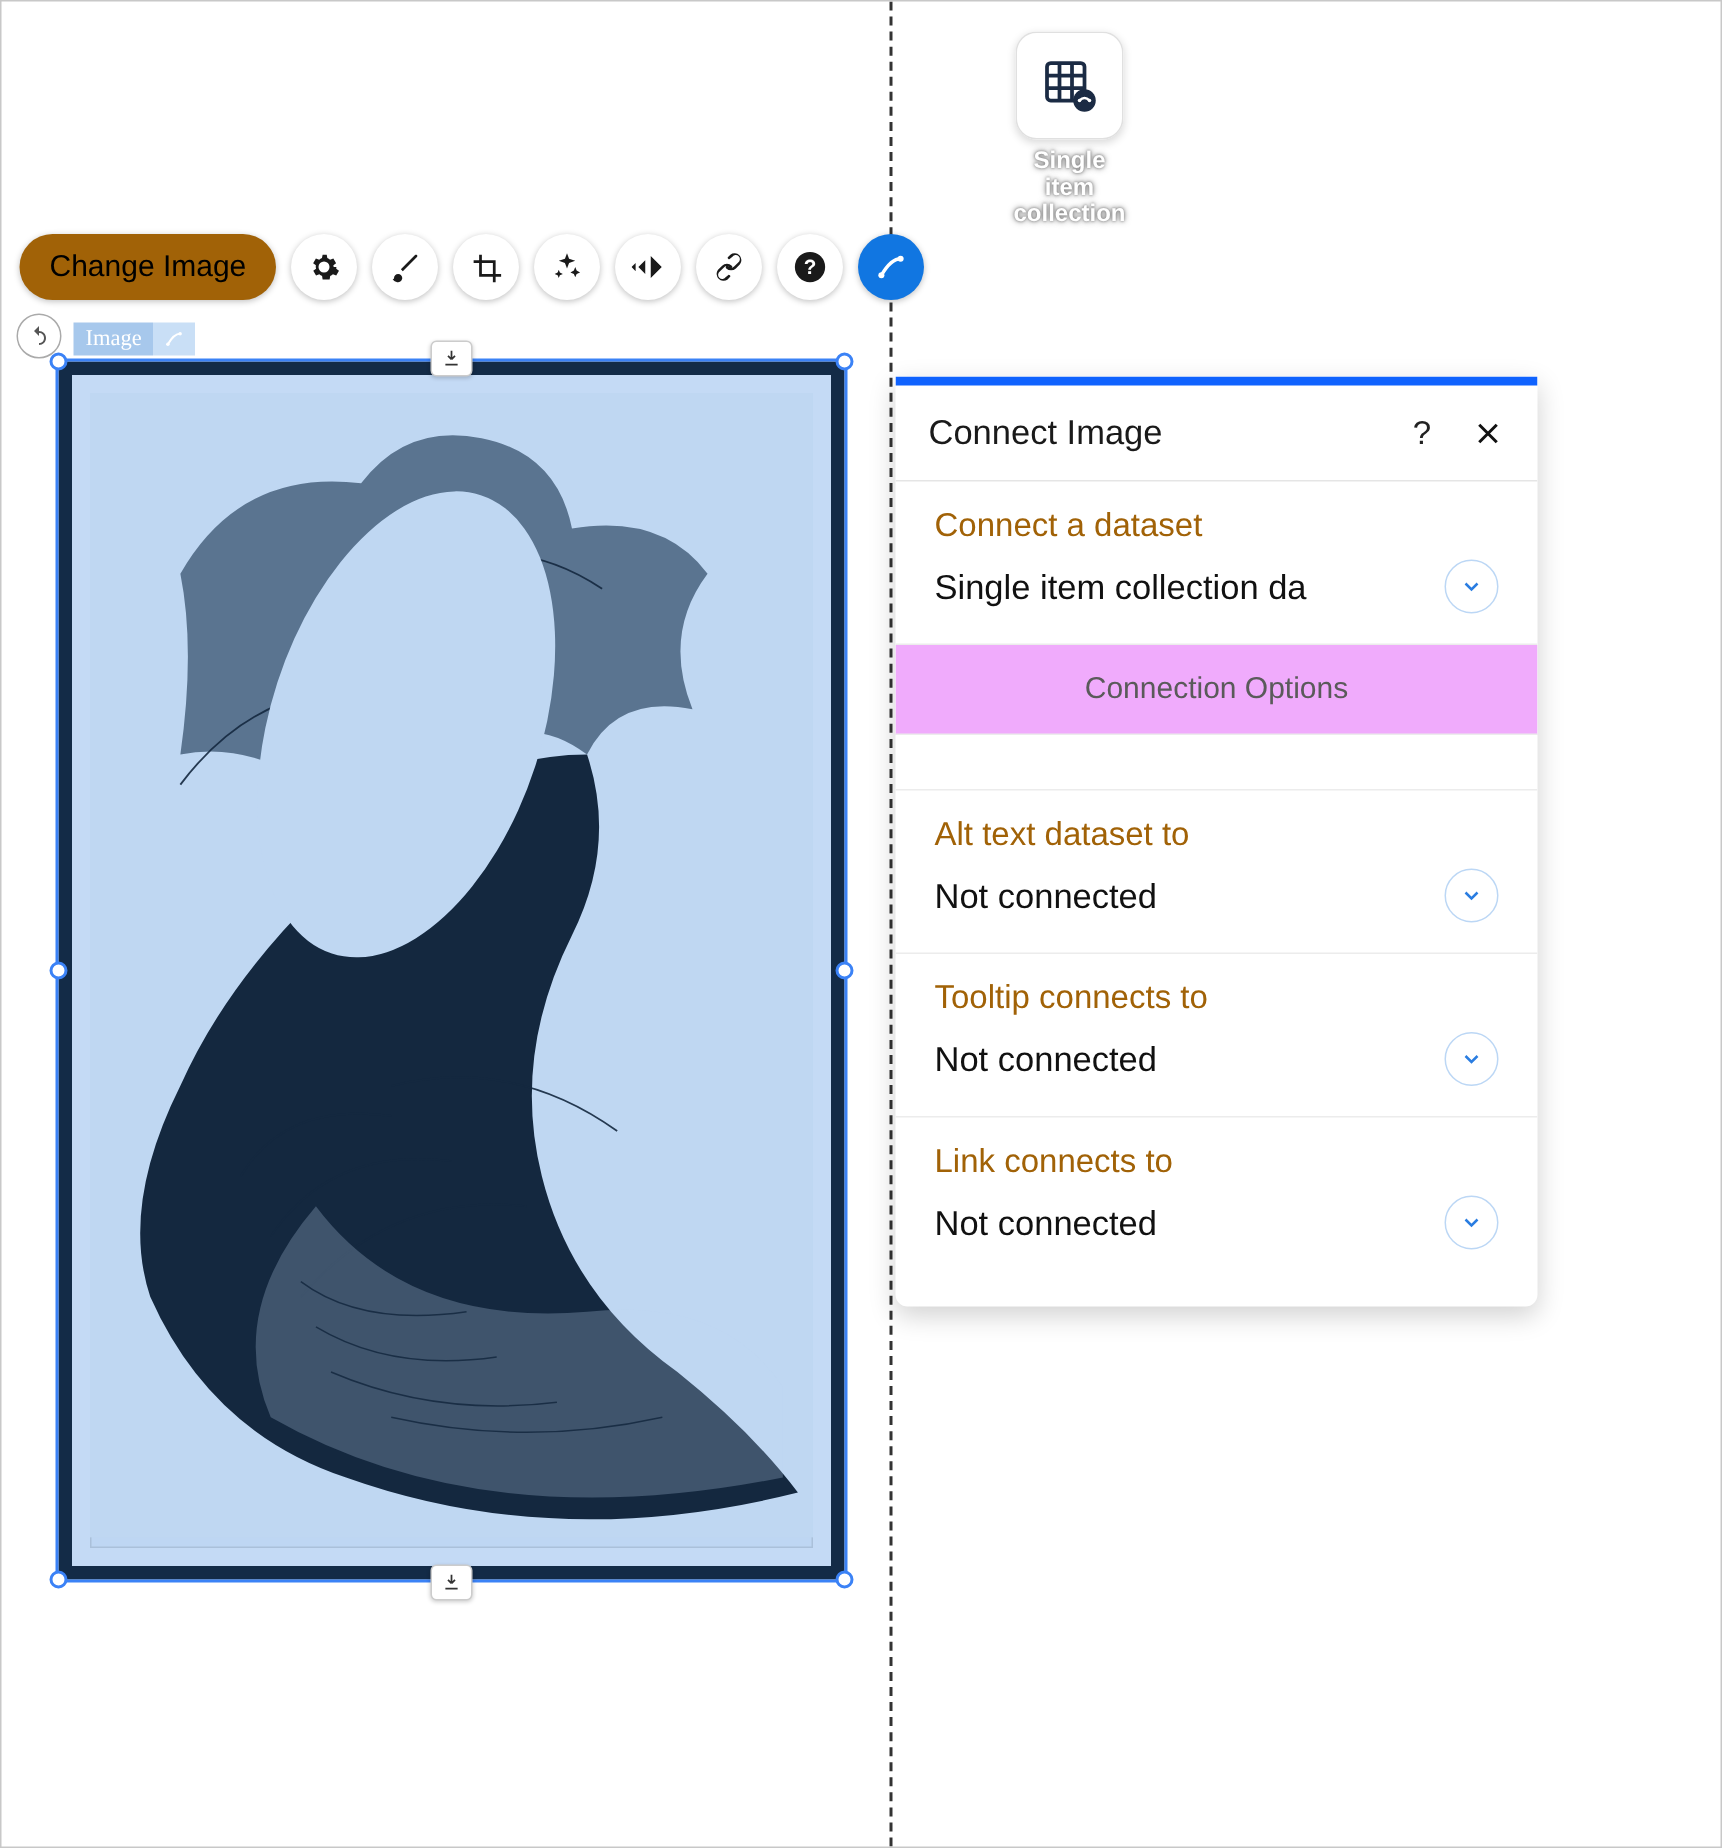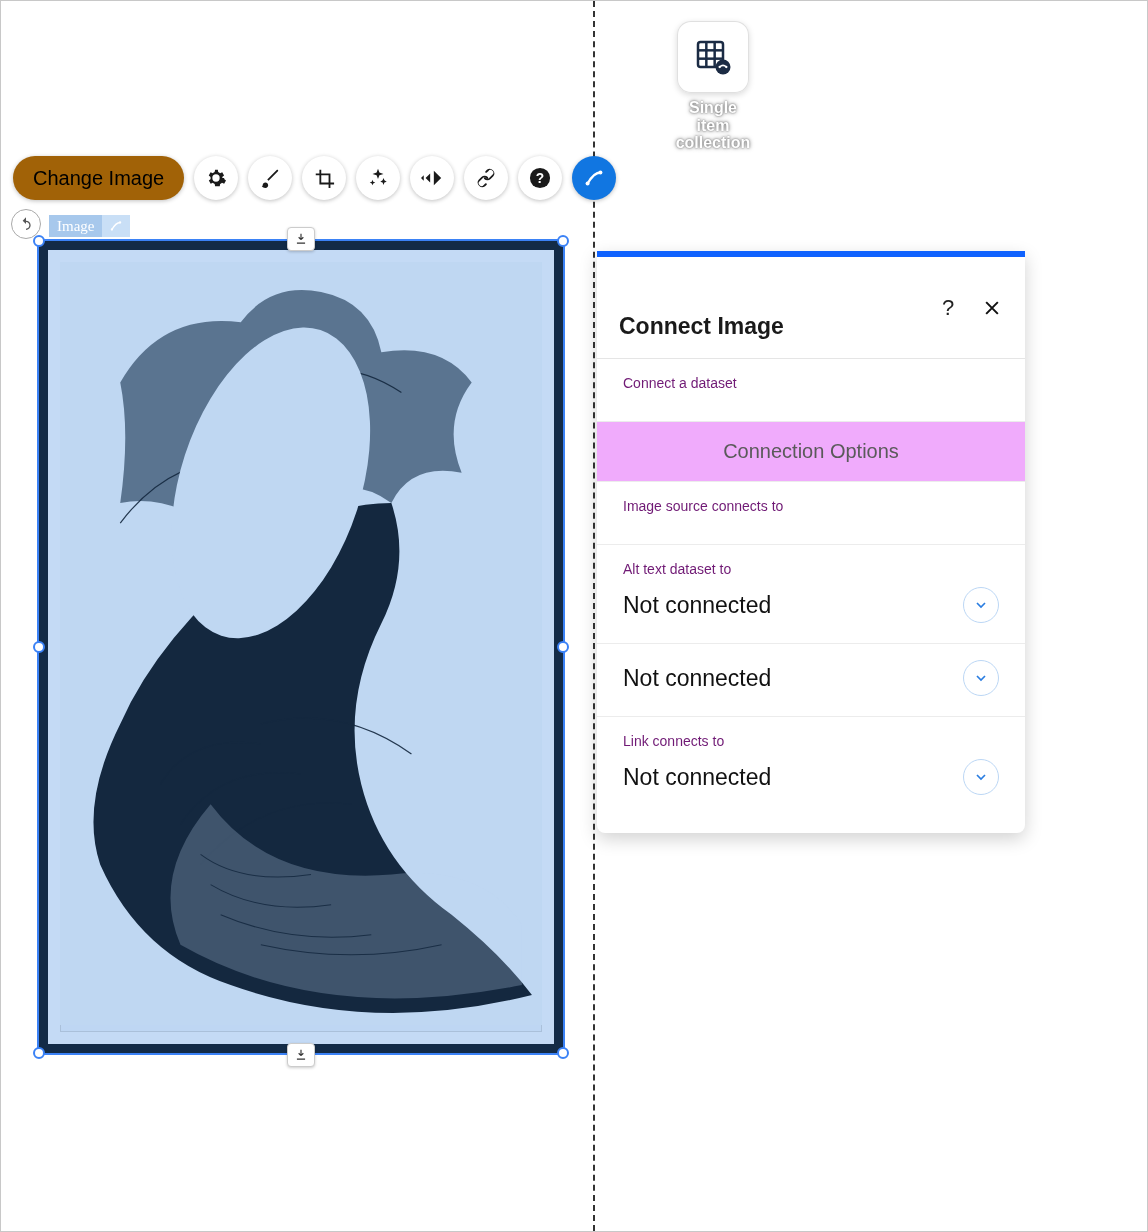--- a/index.html
+++ b/index.html
@@ -36,25 +36,25 @@
   .arrow-top { top: -14px; } .arrow-bot { bottom: -14px; }
   .tag-row { position: absolute; top: -26px; left: 10px; display: flex; align-items: stretch; height: 22px; font-size: 15px; }
   .tag-label { background: #a7c8ec; color: #fff; padding: 0 8px; display: flex; align-items: center; font-family: Liberation Serif, serif; }
   .tag-icon { background: #c9dff6; color: #fff; width: 28px; display: flex; align-items: center; justify-content: center; }
   .undo-btn { position: absolute; top: 208px; left: 10px; width: 30px; height: 30px; border-radius: 50%; background: #fff; border: 1px solid #aaa; display: flex; align-items: center; justify-content: center; cursor: pointer; }
 
   
   .panel { position: absolute; top: 250px; left: 596px; width: 428px; background: #fff; border-radius: 0 0 8px 8px; box-shadow: 0 6px 18px rgba(0,0,0,0.18); overflow: hidden; }
   .panel-top-accent { height: 6px; background: #0f62fe; }
   .panel-header { display: flex; align-items: center; justify-content: space-between; padding: 18px 22px; border-bottom: 1px solid #e5e5e5; }
-  .panel-title { font-size: 23px; font-weight: 700; margin-top: 38px; }
+  .panel-title { font-size: 23px; font-weight: 400; }
   .panel-header-actions { display: flex; gap: 22px; align-items: center; }
   .hdr-ic { width: 22px; height: 22px; cursor: pointer; display: flex; align-items: center; justify-content: center; font-size: 22px; color: #222; }
   .section { padding: 16px 26px 20px; border-bottom: 1px solid #ececec; }
-  .section-label { font-size: 14px; color: #701a75; margin-bottom: 10px; }
+  .section-label { font-size: 22px; color: #a16207; margin-bottom: 10px; }
   .select-row { display: flex; align-items: center; justify-content: space-between; gap: 10px; }
   .select-value { font-size: 23px; color: #111; white-space: nowrap; overflow: hidden; text-overflow: ellipsis; flex: 1; }
   .chev-btn { width: 36px; height: 36px; border-radius: 50%; border: 1px solid #bcd7f5; background: #fff; display: flex; align-items: center; justify-content: center; cursor: pointer; flex-shrink: 0; }
   .chev-btn svg { width: 16px; height: 16px; stroke: #2a7de1; }
   .conn-opts { background: #f0abfc; text-align: center; font-size: 20px; color: #5a5a5a; padding: 18px 0; border-bottom: 1px solid #ececec; }
   .panel .section:last-child { border-bottom: none; padding-bottom: 38px; }
 </style>
 </head>
 <body>
 
@@ -203,41 +203,49 @@
         <div class="hdr-ic">
           <svg viewBox="0 0 24 24" width="20" height="20">
               <path stroke="#111" stroke-width="2.4" d="M5 5l14 14M19 5L5 19"></path>
             </svg>
         </div>
       </div>
     </div>
 
     <div class="section">
       <div class="section-label">Connect a dataset</div>
+      <div class="select-row">
+        <div class="select-value">Single item collection da</div>
+        <div class="chev-btn">
+          <svg viewBox="0 0 24 24">
+              <path fill="none" stroke-width="2.5" d="M6 9l6 6 6-6"></path>
+            </svg>
+        </div>
+      </div>
     </div>
 
     <div class="conn-opts">Connection Options</div>
 
     <div class="section">
-      <div class="section-label">Image source connects to</div>
     </div>
 
     <div class="section">
       <div class="section-label">Alt text dataset to</div>
       <div class="select-row">
         <div class="select-value">Not connected</div>
         <div class="chev-btn">
             <svg viewBox="0 0 24 24">
               <path fill="none" stroke-width="2.5" d="M6 9l6 6 6-6"></path>
             </svg>
           </div>
       </div>
     </div>
 
     <div class="section">
+      <div class="section-label">Tooltip connects to</div>
       <div class="select-row">
         <div class="select-value">Not connected</div>
         <div class="chev-btn">
             <svg viewBox="0 0 24 24">
               <path fill="none" stroke-width="2.5" d="M6 9l6 6 6-6"></path>
             </svg>
           </div>
       </div>
     </div>
 

